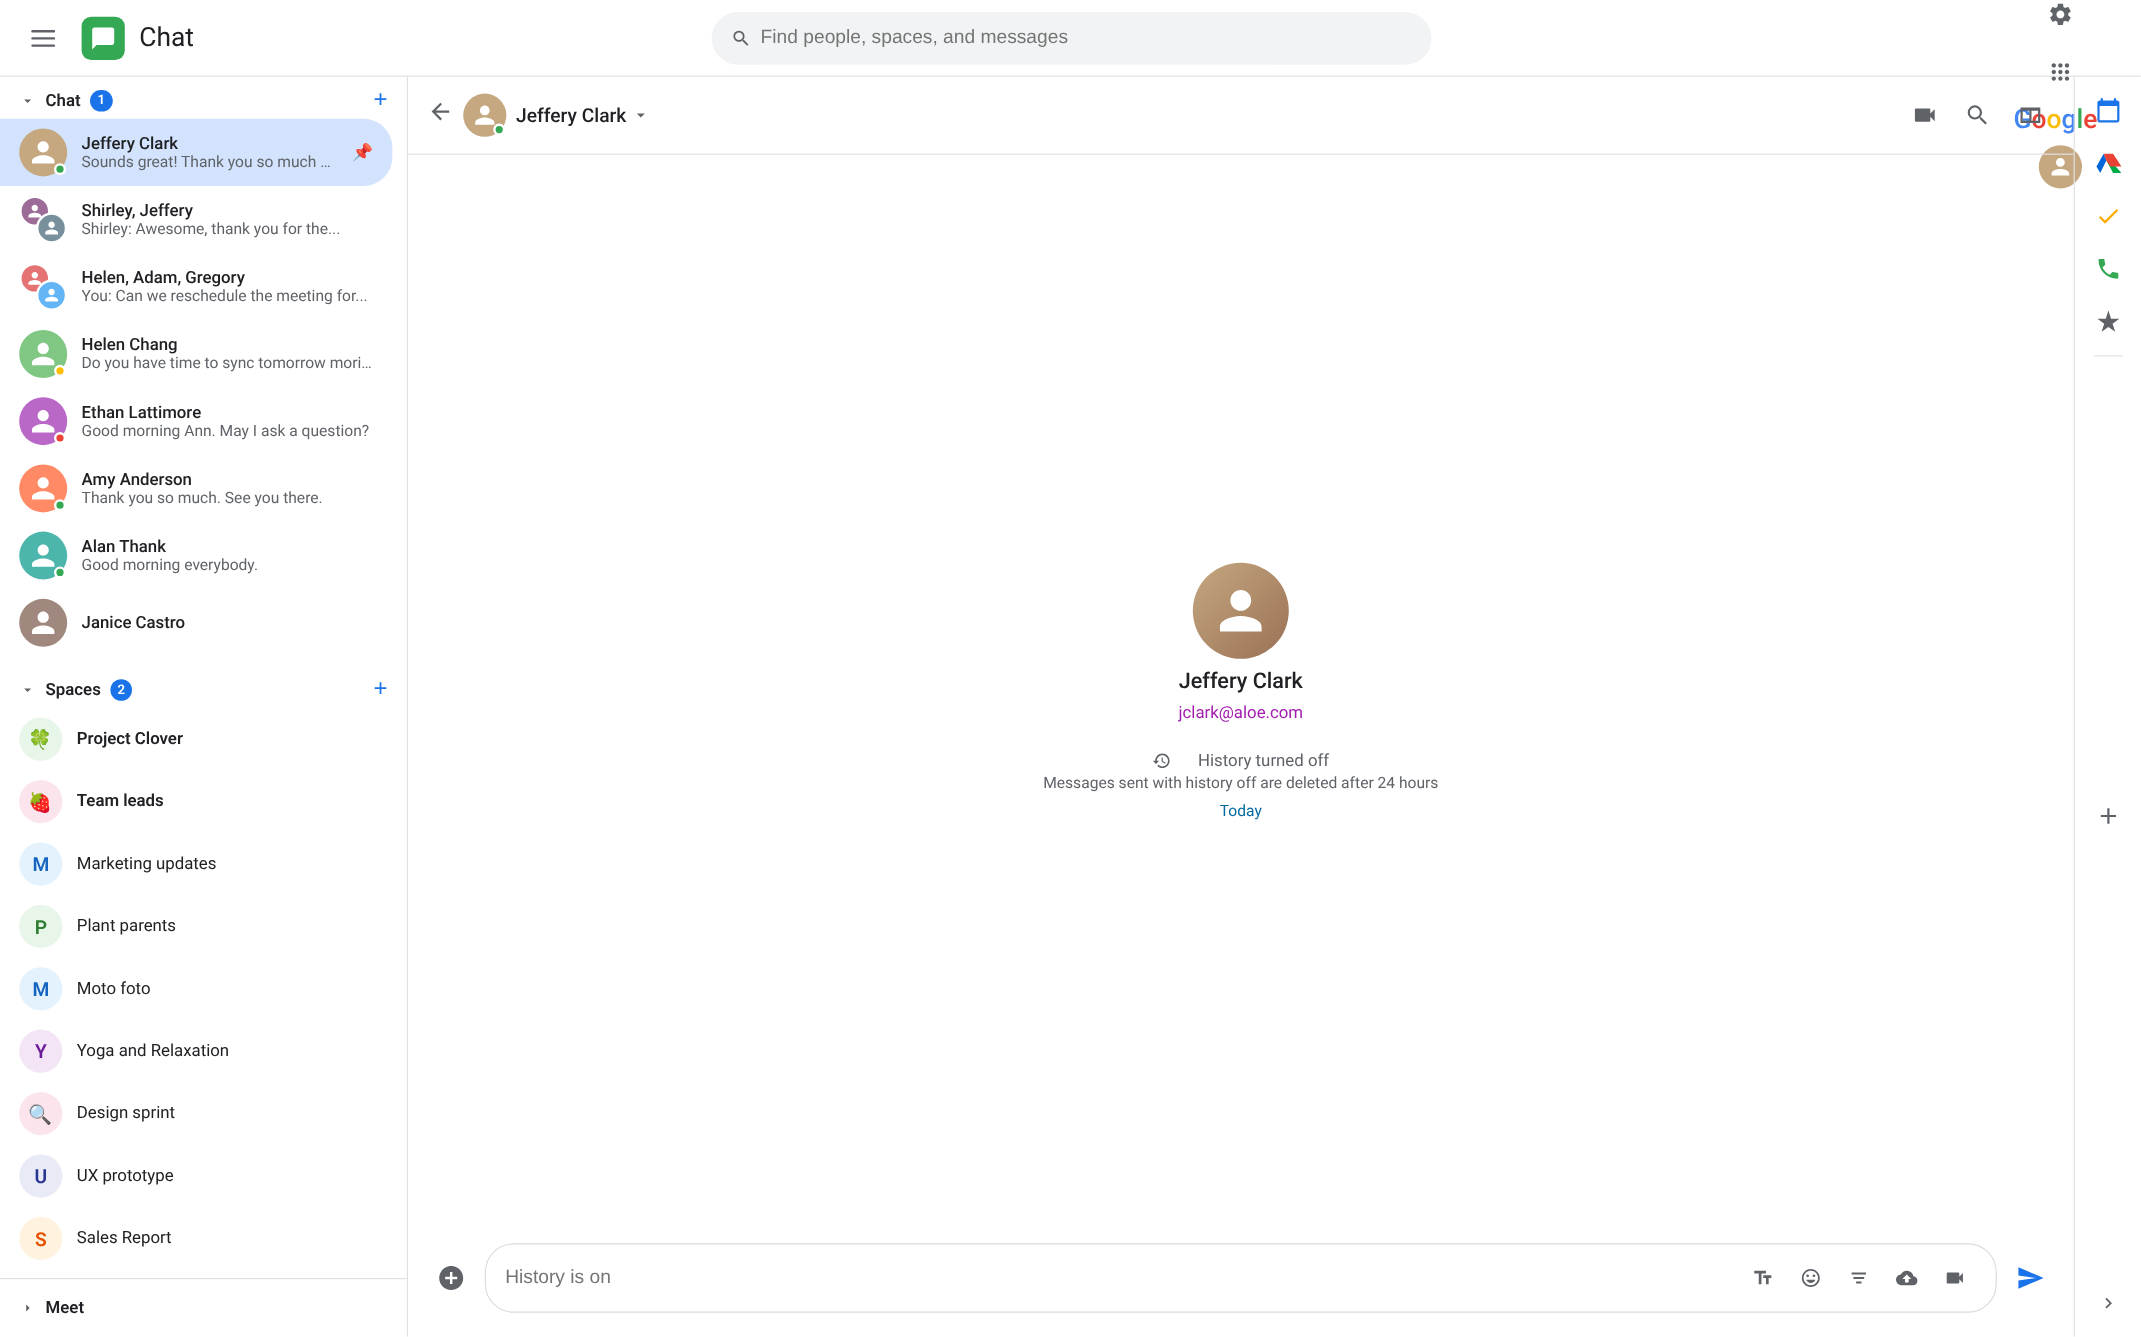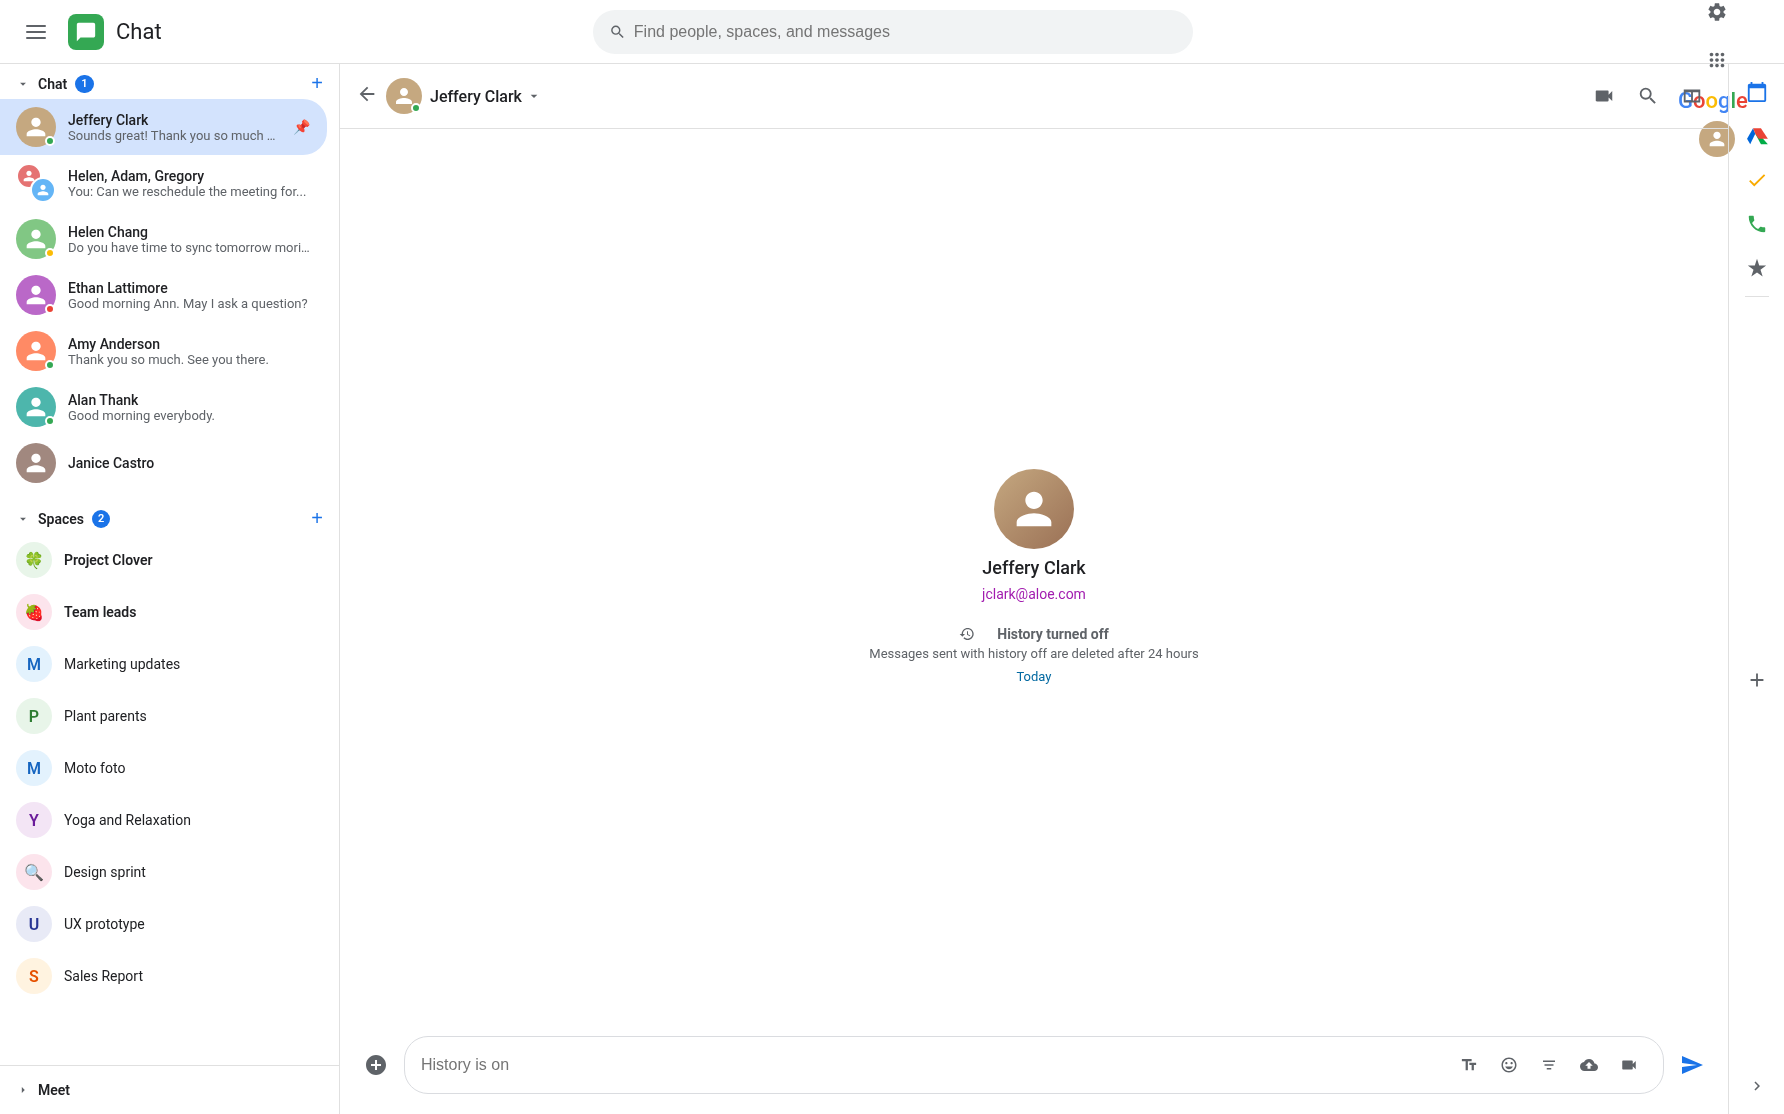--- a/index.html
+++ b/index.html
@@ -232,21 +232,21 @@
       width: 80px; height: 80px; border-radius: 50%;
       background: linear-gradient(135deg, #c5a880, #9a7055);
       display: flex; align-items: center; justify-content: center;
     }
     .contact-name { font-size: 18px; font-weight: 500; color: #202124; }
     .contact-email { font-size: 14px; color: #a21caf; }
     .history-info {
       display: flex; flex-direction: column; align-items: center; gap: 4px; margin-top: 8px;
     }
     .history-row {
-      display: flex; align-items: center; gap: 22px; color: #5f6368; font-size: 14px; font-weight: bold;
+      display: flex; align-items: center; gap: 22px; color: #5f6368; font-size: 14px;
     }
     .history-msg { font-size: 13px; color: #5f6368; }
     .today-label { font-size: 13px; color: #0369a1; margin-top: 4px; }
 
     
     .chat-input-area {
       padding: 12px 16px 20px 16px;
       flex-shrink: 0;
       display: flex;
       align-items: center;
@@ -418,20 +418,38 @@
           </div>
           <span class="status-indicator online"></span>
         </div>
         <div class="chat-info">
           <div class="chat-name">Jeffery Clark</div>
           <div class="chat-preview">Sounds great! Thank you so much Ann!</div>
         </div>
         <span class="pin-icon">📌</span>
       </div>
 
+      <div class="chat-item">
+        <div class="multi-avatar">
+          <div class="av1 avatar" style="background: #9c6b98; width:26px; height:26px; border-radius:50%; border:2px solid white; position:absolute; top:0; left:0; display:flex; align-items:center; justify-content:center;">
+            <svg width="16" height="16" viewBox="0 0 24 24" fill="white">
+                <path d="M12 12c2.21 0 4-1.79 4-4s-1.79-4-4-4-4 1.79-4 4 1.79 4 4 4zm0 2c-2.67 0-8 1.34-8 4v2h16v-2c0-2.66-5.33-4-8-4z"></path>
+              </svg>
+          </div>
+          <div class="av2 avatar" style="background: #78909c; width:26px; height:26px; border-radius:50%; border:2px solid white; position:absolute; bottom:0; right:0; display:flex; align-items:center; justify-content:center;">
+            <svg width="16" height="16" viewBox="0 0 24 24" fill="white">
+                <path d="M12 12c2.21 0 4-1.79 4-4s-1.79-4-4-4-4 1.79-4 4 1.79 4 4 4zm0 2c-2.67 0-8 1.34-8 4v2h16v-2c0-2.66-5.33-4-8-4z"></path>
+              </svg>
+          </div>
+        </div>
+        <div class="chat-info">
+          <div class="chat-name">Shirley, Jeffery</div>
+          <div class="chat-preview">Shirley: Awesome, thank you for the...</div>
+        </div>
+      </div>
 
       <div class="chat-item">
         <div class="multi-avatar">
           <div style="background: #e57373; width:26px; height:26px; border-radius:50%; border:2px solid white; position:absolute; top:0; left:0; display:flex; align-items:center; justify-content:center;">
             <svg width="16" height="16" viewBox="0 0 24 24" fill="white">
                 <path d="M12 12c2.21 0 4-1.79 4-4s-1.79-4-4-4-4 1.79-4 4 1.79 4 4 4zm0 2c-2.67 0-8 1.34-8 4v2h16v-2c0-2.66-5.33-4-8-4z"></path>
               </svg>
           </div>
           <div style="background: #64b5f6; width:26px; height:26px; border-radius:50%; border:2px solid white; position:absolute; bottom:0; right:0; display:flex; align-items:center; justify-content:center;">
             <svg width="16" height="16" viewBox="0 0 24 24" fill="white">

